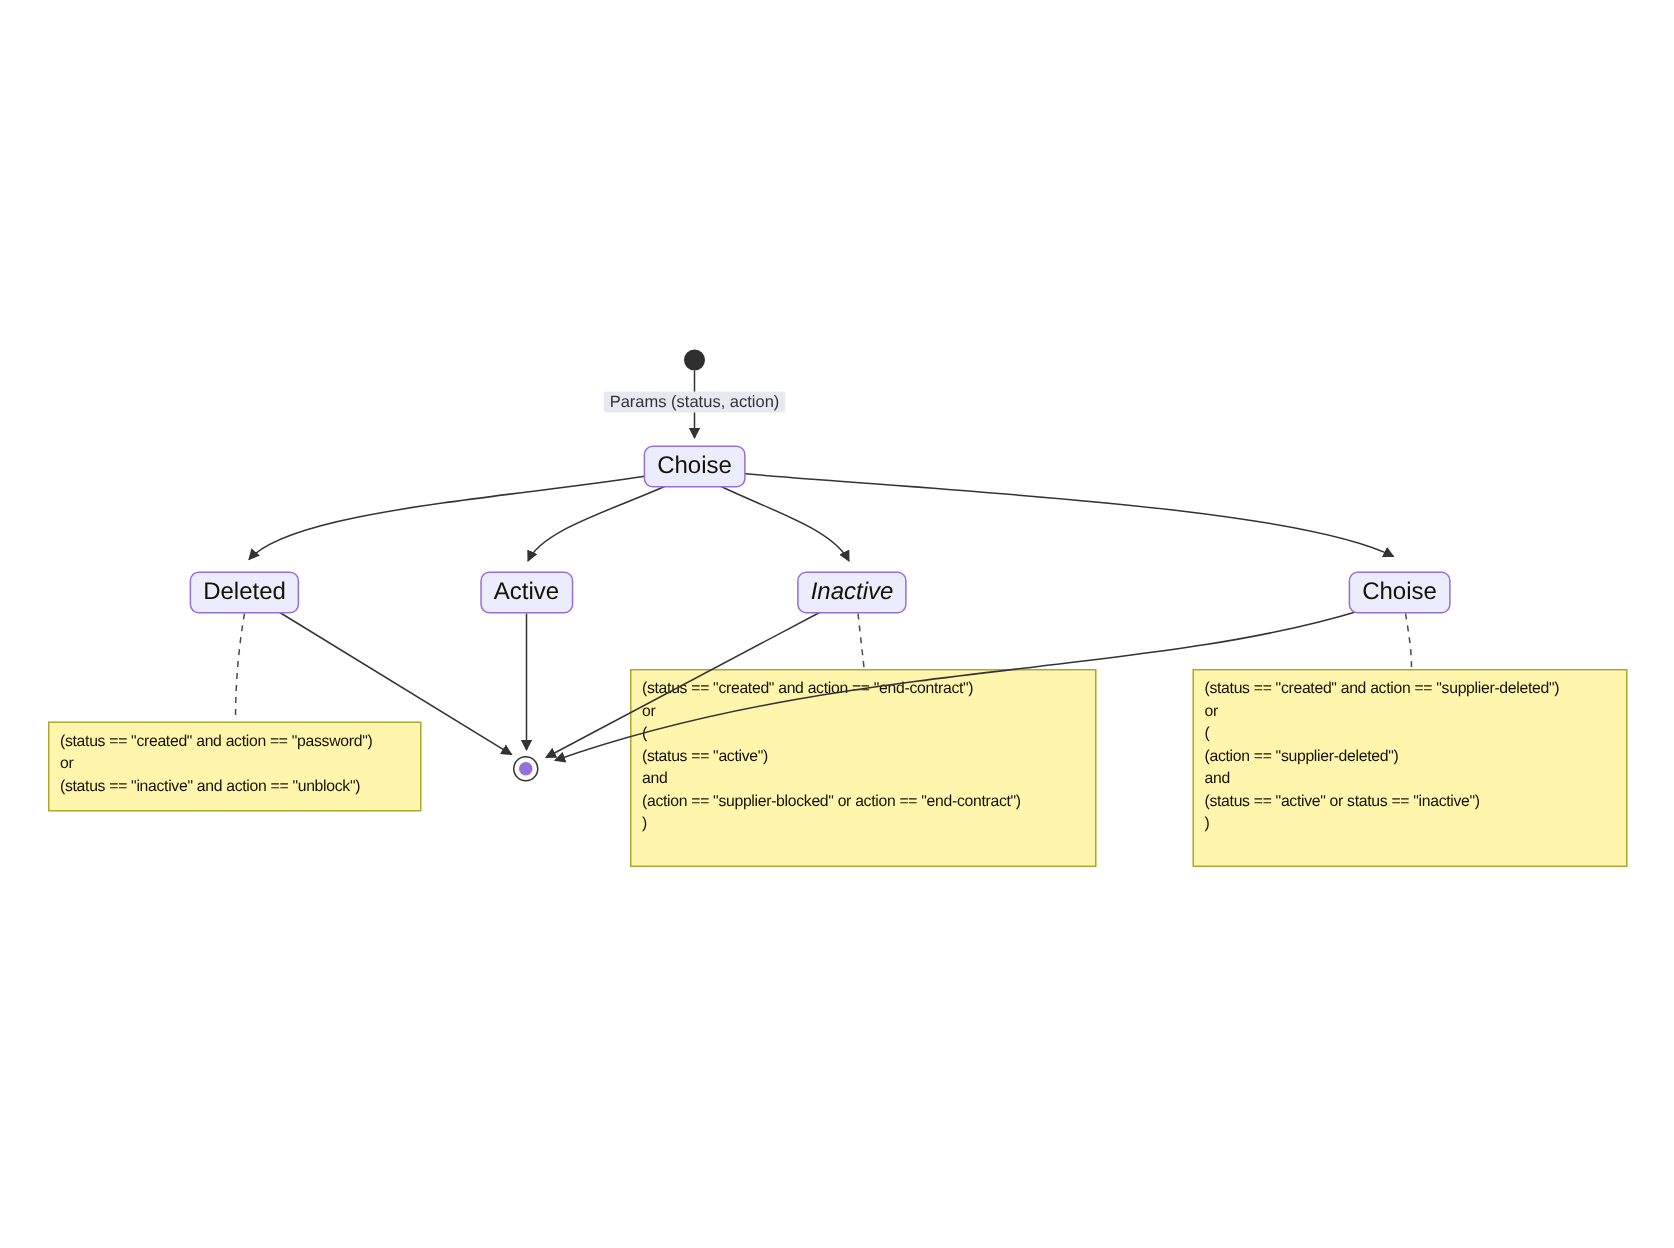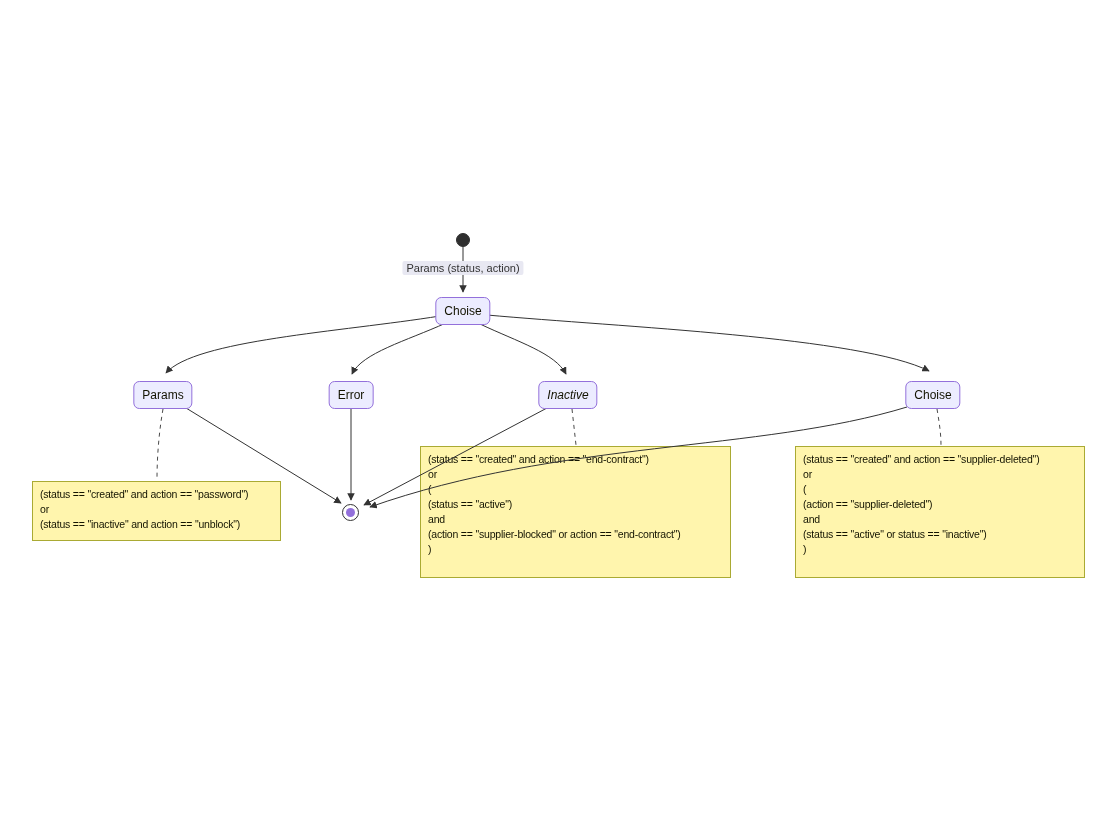--- a/index.html
+++ b/index.html
@@ -52,21 +52,21 @@
     border-radius: 2px;
     white-space: nowrap;
   }
   .state-node {
     position: absolute;
     transform: translate(-50%, -50%);
     background: #ECECFF;
     border: 1px solid #9370DB;
     border-radius: 6px;
     color: #131300;
-    font-size: 12px;
+    font-size: 16px;
     line-height: 16px;
     padding: 5px 8px;
     white-space: nowrap;
     box-sizing: border-box;
     text-align: center;
   }
   #node-choise   { left: 463px; top: 311px; }
   #node-active   { left: 163px; top: 395px; }
   #node-error    { left: 351px; top: 395px; }
   #node-inactive { left: 568px; top: 395px; font-style: italic; }
@@ -145,22 +145,22 @@
     <path class="edge-dashed" d="M163,409 C159,432 157,456 157,480"></path>
     <path class="edge-dashed" d="M572,409 L576,445"></path>
     <path class="edge-dashed" d="M937,409 C939,421 941,433 941,445"></path>
   </svg>
 
   <div class="start-dot"></div>
 
   <div class="edge-label">Params (status, action)</div>
 
   <div class="state-node" id="node-choise">Choise</div>
-  <div class="state-node" id="node-active">Params</div>
-  <div class="state-node" id="node-error">Error</div>
+  <div class="state-node" id="node-active">Deleted</div>
+  <div class="state-node" id="node-error">Active</div>
   <div class="state-node" id="node-inactive">Inactive</div>
   <div class="state-node" id="node-deleted">Choise</div>
 
   <div class="end-outer">
     <div class="end-inner"></div>
   </div>
 
 </div>
 
 </body></html>

